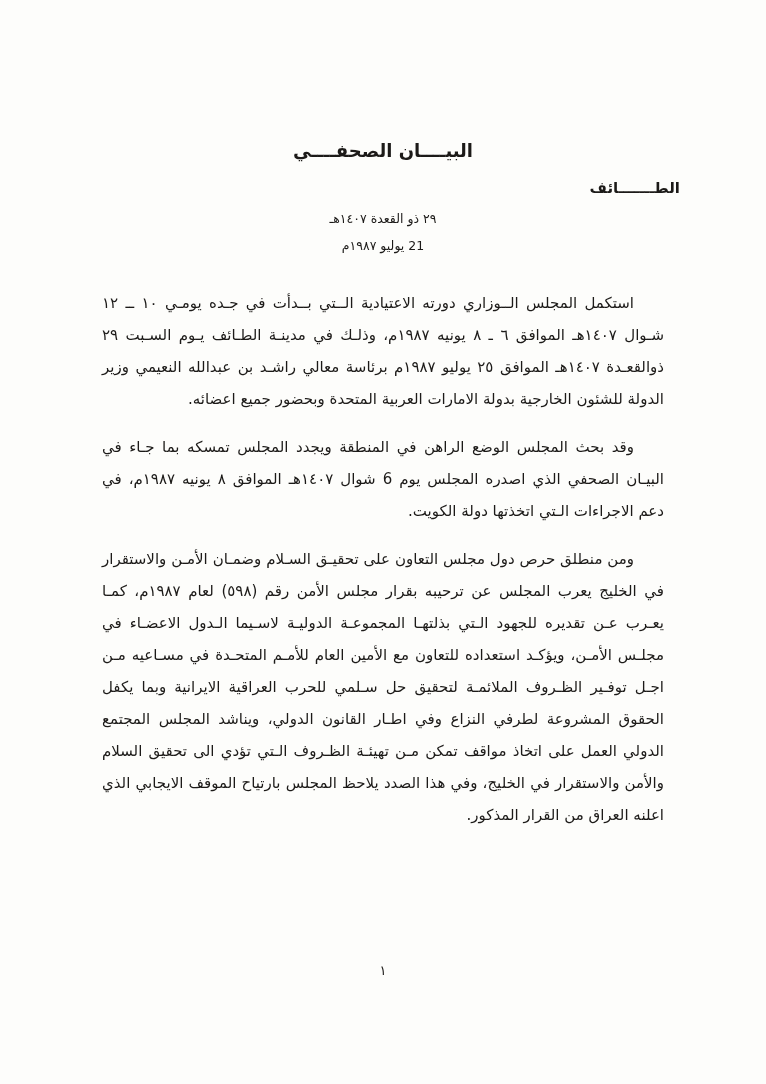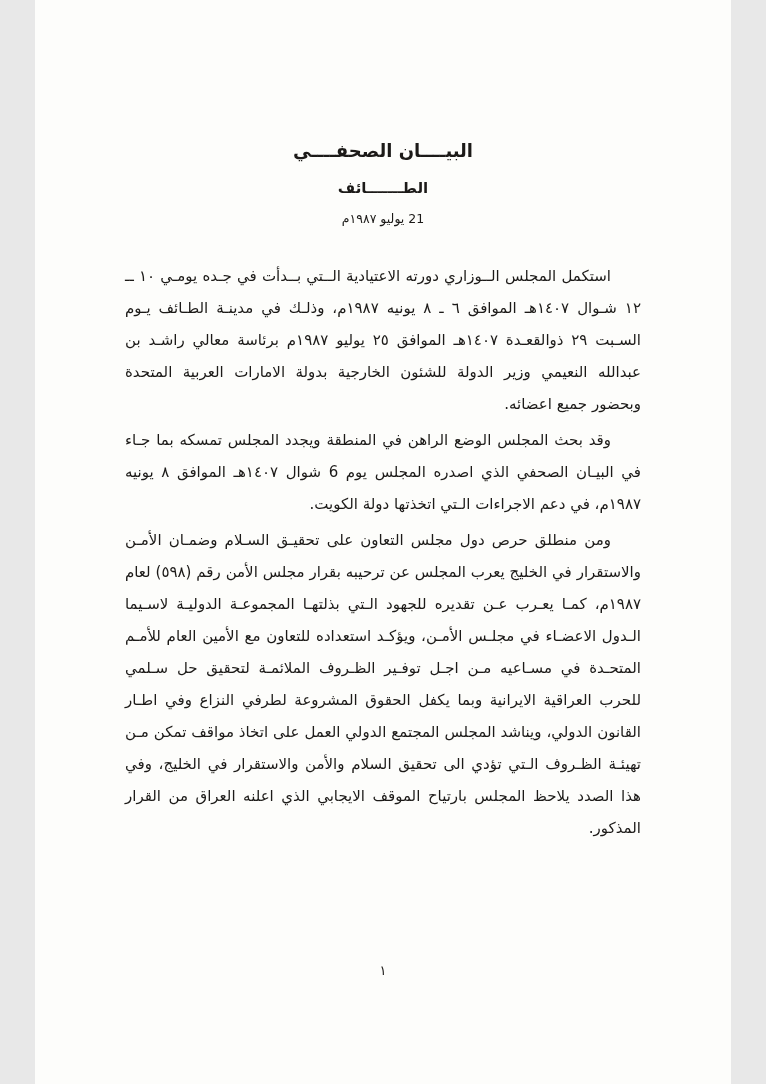--- a/index.html
+++ b/index.html
@@ -2,21 +2,21 @@
 <html lang="ar" dir="rtl"><head>
 <meta charset="utf-8">
 <style>
   html, body {
     margin: 0;
     padding: 0;
     background: #e8e8e8;
   }
   .page {
     position: relative;
-    width: 696px;
+    width: 766px;
     height: 1084px;
     margin: 0 auto;
     background: #fdfdfb;
     box-sizing: border-box;
     padding: 140px 86px 0 86px;
     direction: rtl;
     font-family: "DejaVu Sans", sans-serif;
     color: #1c1a18;
     overflow: hidden;
   }
@@ -26,54 +26,56 @@
   .doc-title {
     font-size: 18px;
     font-weight: bold;
     letter-spacing: 0.5px;
     margin: 0 0 18px 0;
   }
   .doc-subtitle {
     font-size: 15px;
     font-weight: bold;
     margin: 0 0 14px 0;
+    text-align: right;
   }
   .doc-date {
     font-size: 12.5px;
     margin: 0 0 12px 0;
   }
   .doc-body {
     margin-top: 34px;
     font-size: 15px;
     line-height: 32px;
     text-align: justify;
     text-align-last: right;
   }
   .doc-body p {
-    margin: 4px;
+    margin: 16px;
     text-indent: 30px; 
   }
   .page-number {
     position: absolute;
     bottom: 106px;
     left: 0;
     right: 0;
     text-align: center;
     font-size: 13px;
     color: #1c1a18;
   }
 </style>
 </head>
 <body>
 
 <div class="page">
 
   <div class="doc-header">
     <h1 class="doc-title">البيــــان الصحفــــي</h1>
     <div class="doc-subtitle">الطـــــــائف</div>
+    <div class="doc-date">٢٩ ذو القعدة ١٤٠٧هـ</div>
     <div class="doc-date">21 يوليو ١٩٨٧م</div>
   </div>
 
   <div class="doc-body">
     <p>استكمل المجلس الــوزاري دورته الاعتيادية الــتي بــدأت في جـده يومـي ١٠ ــ ١٢ شـوال ١٤٠٧هـ الموافق ٦ ـ ٨ يونيه ١٩٨٧م، وذلـك في مدينـة الطـائف يـوم السـبت ٢٩ ذوالقعـدة ١٤٠٧هـ الموافق ٢٥ يوليو ١٩٨٧م برئاسة معالي راشـد بن عبدالله النعيمي وزير الدولة للشئون الخارجية بدولة الامارات العربية المتحدة وبحضور جميع اعضائه.</p>
     <p>وقد بحث المجلس الوضع الراهن في المنطقة ويجدد المجلس تمسكه بما جـاء في البيـان الصحفي الذي اصدره المجلس يوم 6 شوال ١٤٠٧هـ الموافق ٨ يونيه ١٩٨٧م، في دعم الاجراءات الـتي اتخذتها دولة الكويت.</p>
     <p>ومن منطلق حرص دول مجلس التعاون على تحقيـق السـلام وضمـان الأمـن والاستقرار في الخليج يعرب المجلس عن ترحيبه بقرار مجلس الأمن رقم (٥٩٨) لعام ١٩٨٧م، كمـا يعـرب عـن تقديره للجهود الـتي بذلتهـا المجموعـة الدوليـة لاسـيما الـدول الاعضـاء في مجلـس الأمـن، ويؤكـد استعداده للتعاون مع الأمين العام للأمـم المتحـدة في مسـاعيه مـن اجـل توفـير الظـروف الملائمـة لتحقيق حل سـلمي للحرب العراقية الايرانية وبما يكفل الحقوق المشروعة لطرفي النزاع وفي اطـار القانون الدولي، ويناشد المجلس المجتمع الدولي العمل على اتخاذ مواقف تمكن مـن تهيئـة الظـروف الـتي تؤدي الى تحقيق السلام والأمن والاستقرار في الخليج، وفي هذا الصدد يلاحظ المجلس بارتياح الموقف الايجابي الذي اعلنه العراق من القرار المذكور.</p>
   </div>
 
   <div class="page-number">١</div>

